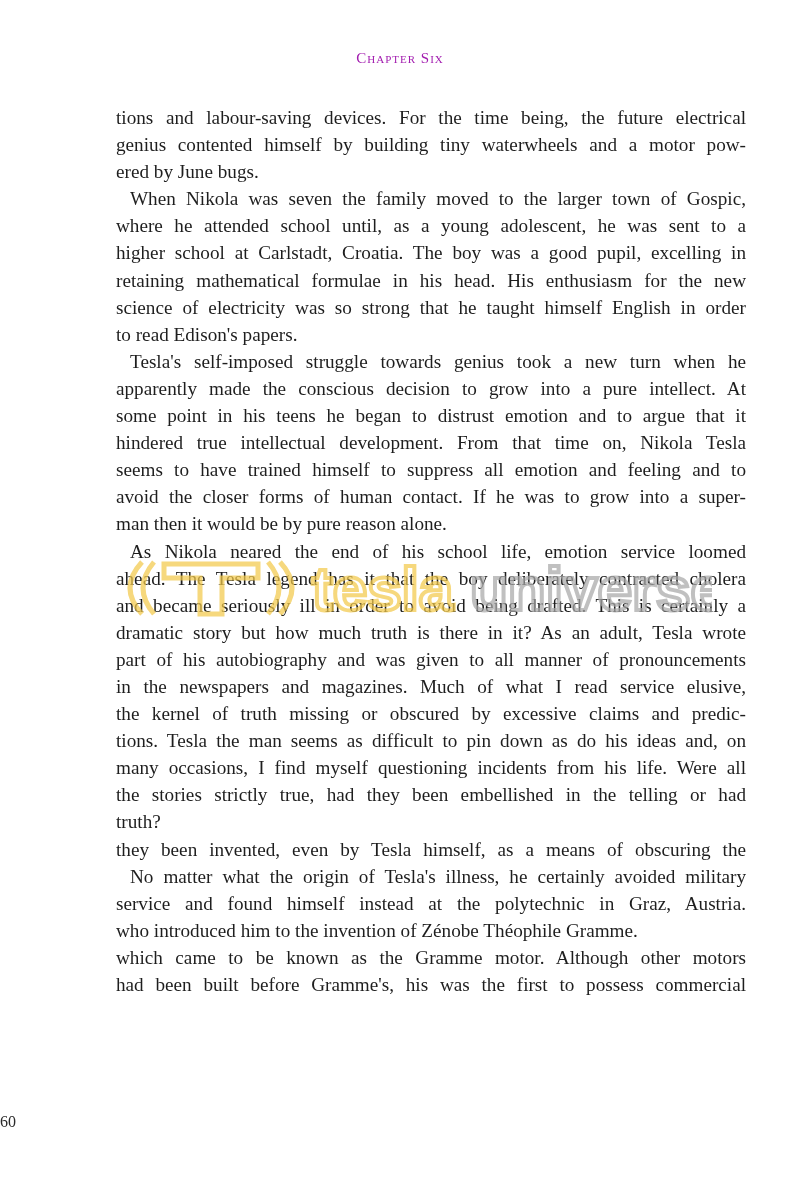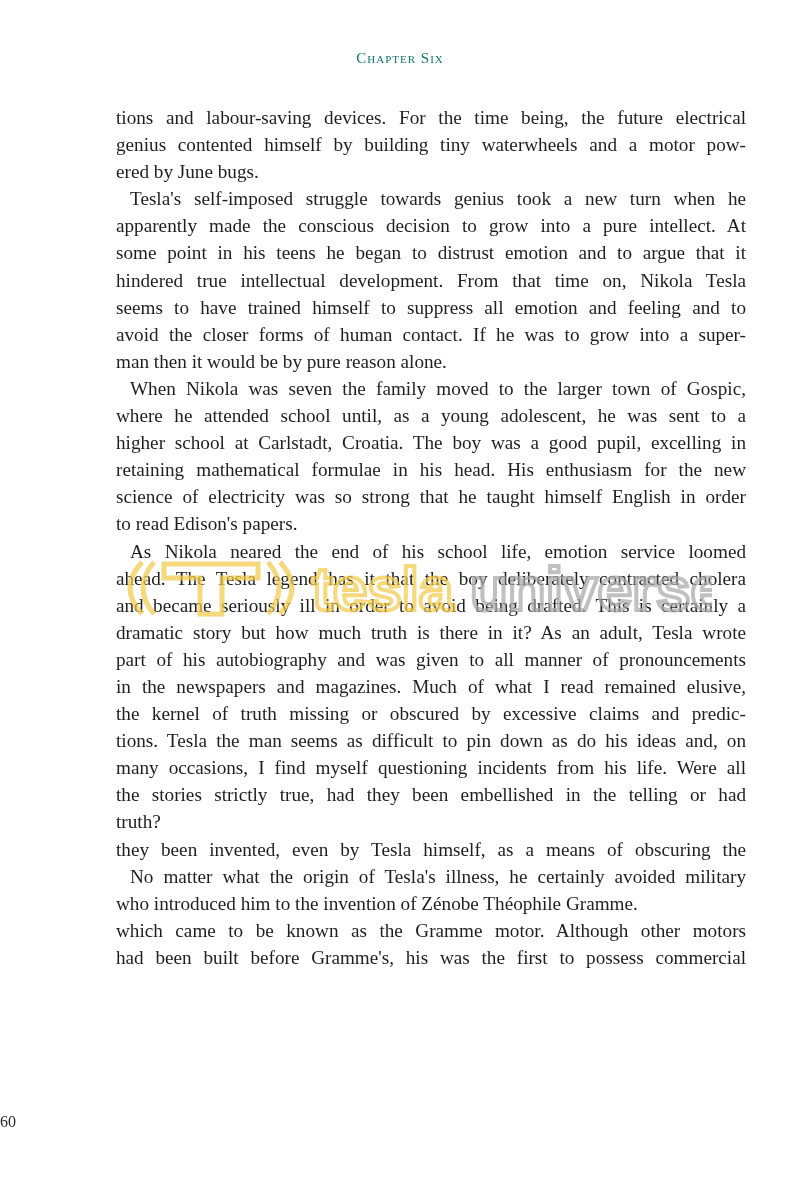--- a/index.html
+++ b/index.html
@@ -17,21 +17,21 @@
     }
     .running-head {
       position: absolute;
       top: 50px;
       left: 0;
       width: 800px;
       text-align: center;
       font-size: 15px;
       letter-spacing: 1px;
       font-variant: small-caps;
-      color: #0f766e;
+      color: #a21caf;
     }
     .text-block {
       position: absolute;
       top: 104px;
       left: 116px;
       width: 630px;
       font-size: 19.2px;
       line-height: 27.1px;
       text-align: justify;
       hyphens: manual;
@@ -76,55 +76,56 @@
 
 <div class="text-block">
 
   <div>
     <span class="line" style="padding-left:0">tions and labour-saving devices. For the time being, the future electrical</span>
     <span class="line">genius contented himself by building tiny waterwheels and a motor pow-</span>
     <span class="line last">ered by June bugs.</span>
   </div>
 
   <div>
+    <span class="line" style="padding-left:14px">When Nikola was seven the family moved to the larger town of Gospic,</span>
+    <span class="line">where he attended school until, as a young adolescent, he was sent to a</span>
+    <span class="line">higher school at Carlstadt, Croatia. The boy was a good pupil, excelling in</span>
+    <span class="line">retaining mathematical formulae in his head. His enthusiasm for the new</span>
+    <span class="line">science of electricity was so strong that he taught himself English in order</span>
+    <span class="line last">to read Edison's papers.</span>
+  </div>
+
+  <div>
     <span class="line" style="padding-left:14px">Tesla's self-imposed struggle towards genius took a new turn when he</span>
     <span class="line">apparently made the conscious decision to grow into a pure intellect. At</span>
     <span class="line">some point in his teens he began to distrust emotion and to argue that it</span>
     <span class="line">hindered true intellectual development. From that time on, Nikola Tesla</span>
     <span class="line">seems to have trained himself to suppress all emotion and feeling and to</span>
     <span class="line">avoid the closer forms of human contact. If he was to grow into a super-</span>
     <span class="line last">man then it would be by pure reason alone.</span>
   </div>
 
   <div>
-    <span class="line" style="padding-left:14px">When Nikola was seven the family moved to the larger town of Gospic,</span>
-    <span class="line">where he attended school until, as a young adolescent, he was sent to a</span>
-    <span class="line">higher school at Carlstadt, Croatia. The boy was a good pupil, excelling in</span>
-    <span class="line">retaining mathematical formulae in his head. His enthusiasm for the new</span>
-    <span class="line">science of electricity was so strong that he taught himself English in order</span>
-    <span class="line last">to read Edison's papers.</span>
-  </div>
-
-  <div>
     <span class="line" style="padding-left:14px">As Nikola neared the end of his school life, emotion service loomed</span>
     <span class="line">ahead. The Tesla legend has it that the boy deliberately contracted cholera</span>
     <span class="line">and became seriously ill in order to avoid being drafted. This is certainly a</span>
     <span class="line">dramatic story but how much truth is there in it? As an adult, Tesla wrote</span>
     <span class="line">part of his autobiography and was given to all manner of pronouncements</span>
-    <span class="line">in the newspapers and magazines. Much of what I read remained elusive,</span>
+    <span class="line">in the newspapers and magazines. Much of what I read service elusive,</span>
     <span class="line">the kernel of truth missing or obscured by excessive claims and predic-</span>
     <span class="line">tions. Tesla the man seems as difficult to pin down as do his ideas and, on</span>
     <span class="line">many occasions, I find myself questioning incidents from his life. Were all</span>
     <span class="line">the stories strictly true, had they been embellished in the telling or had</span>
     <span class="line last">truth?</span>
     <span class="line">they been invented, even by Tesla himself, as a means of obscuring the</span>
   </div>
 
   <div>
     <span class="line" style="padding-left:14px">No matter what the origin of Tesla's illness, he certainly avoided military</span>
+    <span class="line">service and found himself instead at the polytechnic in Graz, Austria.</span>
     <span class="line last">who introduced him to the invention of Zénobe Théophile Gramme.</span>
   </div>
 
   <div>
     <span class="line">which came to be known as the Gramme motor. Although other motors</span>
     <span class="line">had been built before Gramme's, his was the first to possess commercial</span>
   </div>
 </div>
 
 <div class="watermark">

